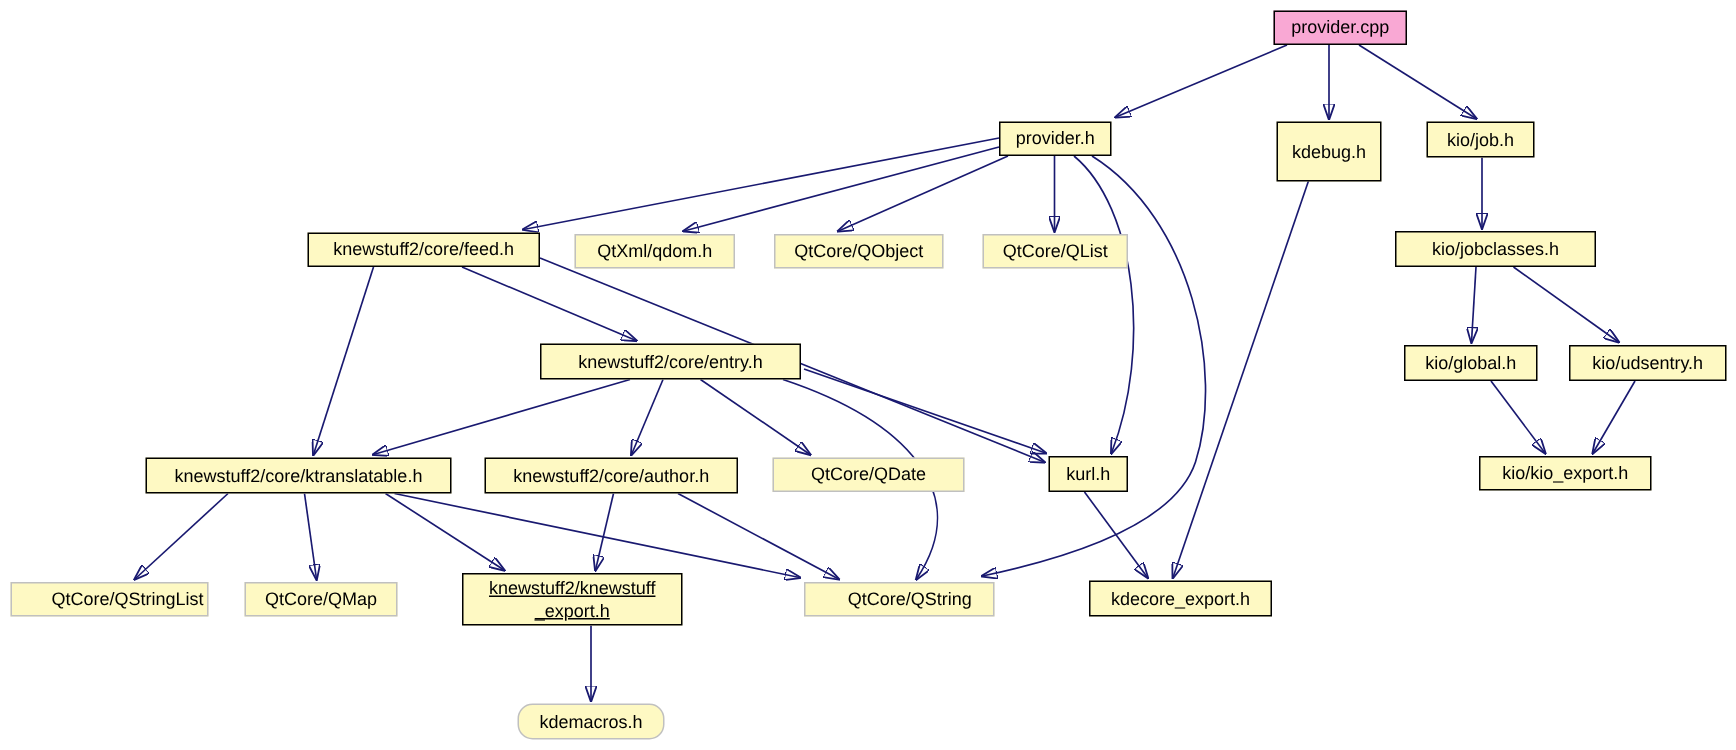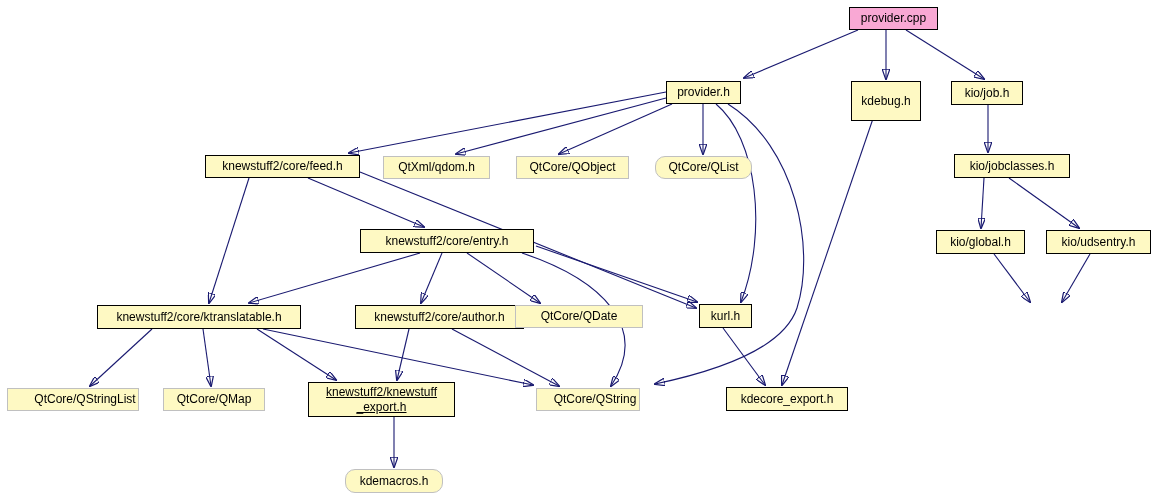--- a/index.html
+++ b/index.html
@@ -84,30 +84,31 @@
     <path d="M394,417 L394,467" marker-end="url(#arrow)"></path>
   </svg>
 
   <div class="node source" style="left:849px; top:7px;   width:89px;  height:23px;"><span>provider.cpp</span></div>
   <div class="node internal" style="left:666px; top:81px;  width:75px;  height:23px;"><span>provider.h</span></div>
   <div class="node internal" style="left:851px; top:81px;  width:70px;  height:40px;"><span>kdebug.h</span></div>
   <div class="node internal" style="left:951px; top:81px;  width:72px;  height:24px;"><span>kio/job.h</span></div>
   <div class="node internal" style="left:205px; top:155px; width:155px; height:23px;"><span>knewstuff2/core/feed.h</span></div>
   <div class="node external" style="left:383px; top:156px; width:107px; height:23px;"><span>QtXml/qdom.h</span></div>
   <div class="node external" style="left:516px; top:156px; width:113px; height:23px;"><span>QtCore/QObject</span></div>
-  <div class="node external" style="left:655px; top:156px; width:97px;  height:23px;border-radius:10px;"><span>QtCore/QList</span></div>
-  <div class="node internal" style="left:930px; top:154px; width:116px; height:24px;margin-left:24px;"><span>kio/jobclasses.h</span></div>
+  <div class="node external" style="left:655px; top:156px; width:97px;  height:23px;"><span>QtCore/QList</span></div>
+  <div class="node internal" style="left:930px; top:154px; width:134px; height:24px;"><span>kio/jobclasses.h</span></div>
   <div class="node internal" style="left:360px; top:229px; width:174px; height:24px;text-align:center;"><span>knewstuff2/core/entry.h</span></div>
   <div class="node internal" style="left:936px; top:230px; width:89px;  height:24px;"><span>kio/global.h</span></div>
   <div class="node internal" style="left:1046px;top:230px; width:105px; height:24px;"><span>kio/udsentry.h</span></div>
   <div class="node internal" style="left:97px;  top:305px; width:204px; height:24px;"><span>knewstuff2/core/ktranslatable.h</span></div>
-  <div class="node internal" style="left:323px; top:305px; width:169px; height:24px;margin-left:32px;"><span>knewstuff2/core/author.h</span></div>
+  <div class="node internal" style="left:323px; top:305px; width:169px; height:24px;"><span>knewstuff2/core/author.h</span></div>
   <div class="node external" style="left:515px; top:305px; width:128px; height:23px;"><span>QtCore/QDate</span></div>
   <div class="node internal" style="left:699px; top:304px; width:53px;  height:24px;"><span>kurl.h</span></div>
+  <div class="node internal" style="left:986px; top:304px; width:115px; height:23px;"><span>kio/kio_export.h</span></div>
   <div class="node external" style="left:7px;   top:388px; width:132px; height:23px;padding-left:24px;"><span>QtCore/QStringList</span></div>
   <div class="node external" style="left:163px; top:388px; width:102px; height:23px;"><span>QtCore/QMap</span></div>
   <div class="node internal" style="left:308px; top:382px; width:147px; height:35px;text-decoration:underline;"><span>knewstuff2/knewstuff
 _export.h</span></div>
-  <div class="node external" style="left:536px; top:388px; width:104px; height:23px;padding-left:14px;"><span>QtCore/QString</span></div>
+  <div class="node external" style="left:536px; top:388px; width:127px; height:23px;padding-left:14px;"><span>QtCore/QString</span></div>
   <div class="node internal" style="left:702px; top:387px; width:122px; height:24px;margin-left:24px;"><span>kdecore_export.h</span></div>
   <div class="node external" style="left:345px; top:469px; width:98px;  height:24px;border-radius:10px;"><span>kdemacros.h</span></div>
 
 </div>
 
 </body></html>

